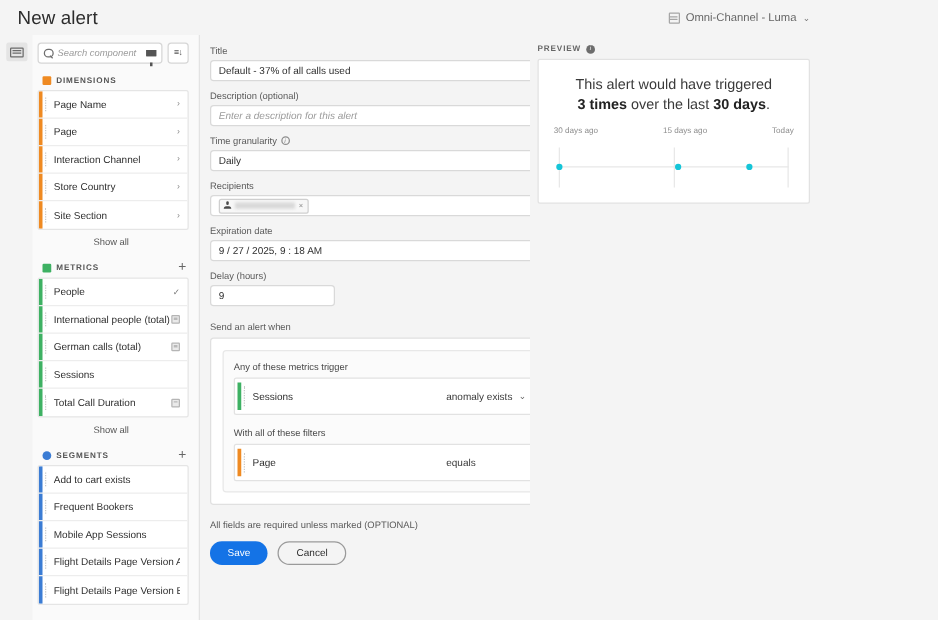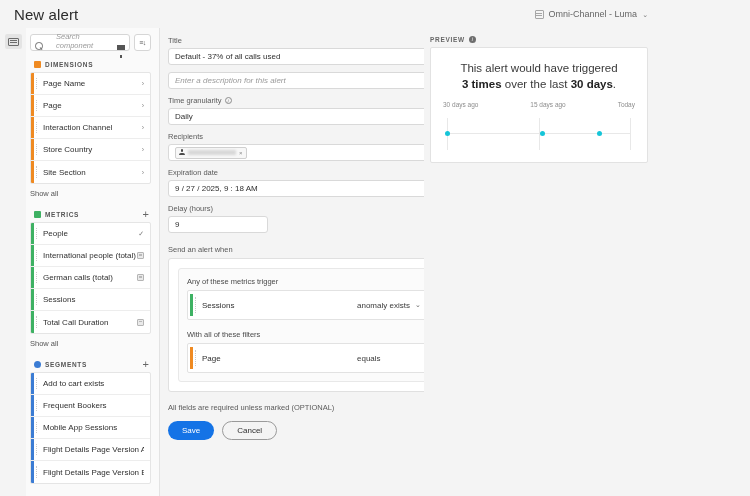--- a/index.html
+++ b/index.html
@@ -55,21 +55,21 @@
   
   .components {
     width: 134px; background: #fafafa;
     border-right: 1px solid #e3e3e3;
     padding: 6px 8px 0 4px;
     overflow: hidden;
   }
   .search-row { display: flex; align-items: center; gap: 4px; margin-bottom: 9px; }
   .search-box {
     flex: 1; height: 17px; background: #fff; border: 1px solid #d6d6d6; border-radius: 3px;
-    display: flex; align-items: flex-end; padding: 0 4px; gap: 13px;
+    display: flex; align-items: center; padding: 0 4px; gap: 3px;
   }
   .search-ph { font-size: 7.5px; color: #9a9a9a; font-style: italic; flex: 1; }
   .ico-search { width: 8px; height: 8px; position: relative; flex: none; }
   .ico-search::before {
     content: ""; position: absolute; left: 0; top: 0; width: 5.5px; height: 5.5px;
     border: 1px solid #6e6e6e; border-radius: 50%;
   }
   .ico-search::after {
     content: ""; position: absolute; left: 5px; top: 5.4px; width: 3.2px; height: 1px;
     background: #6e6e6e; transform: rotate(45deg); transform-origin: left center;
@@ -119,21 +119,21 @@
   .comp-arrow { font-size: 7px; color: #8a8a8a; }
   .comp-check { font-size: 7px; color: #7a7a7a; }
   .ico-calc {
     width: 7px; height: 7px; border: 1px solid #b5b5b5; border-radius: 1px;
     background: #eaeaea; position: relative; flex: none;
   }
   .ico-calc::after {
     content: ""; position: absolute; left: 1px; right: 1px; top: 1.3px; height: 1.6px; background: #b9b9b9;
   }
   .show-all {
-    text-align: left; font-size: 7.5px; color: #555; padding: 5px 3px 11px 0;
+    text-align: center; font-size: 7.5px; color: #555; padding: 5px 3px 11px 0;
   }
 
   
   .main {
     flex: 1; background: #f4f4f4; position: relative; padding: 8px 0 0 8px;
     overflow: hidden;
   }
   .field-label { font-size: 7.5px; color: #5a5a5a; margin-bottom: 3px; display: flex; align-items: center; gap: 3px; }
   .info-i {
     width: 7px; height: 7px; border: 1px solid #8d8d8d; border-radius: 50%;
@@ -381,20 +381,21 @@
     </div>
 
     <div class="main">
 
       <div class="field">
         <div class="field-label">Title</div>
         <div class="inp w-title">Default - 37% of all calls used</div>
       </div>
 
       <div class="field">
+        <div class="field-label">Description (optional)</div>
         <div class="inp w-title ph">Enter a description for this alert</div>
       </div>
 
       <div class="field">
         <div class="field-label">
           <span>Time granularity</span>
           <span class="info-i">i</span>
         </div>
         <div class="inp w-title sel">
           <span>Daily</span>

